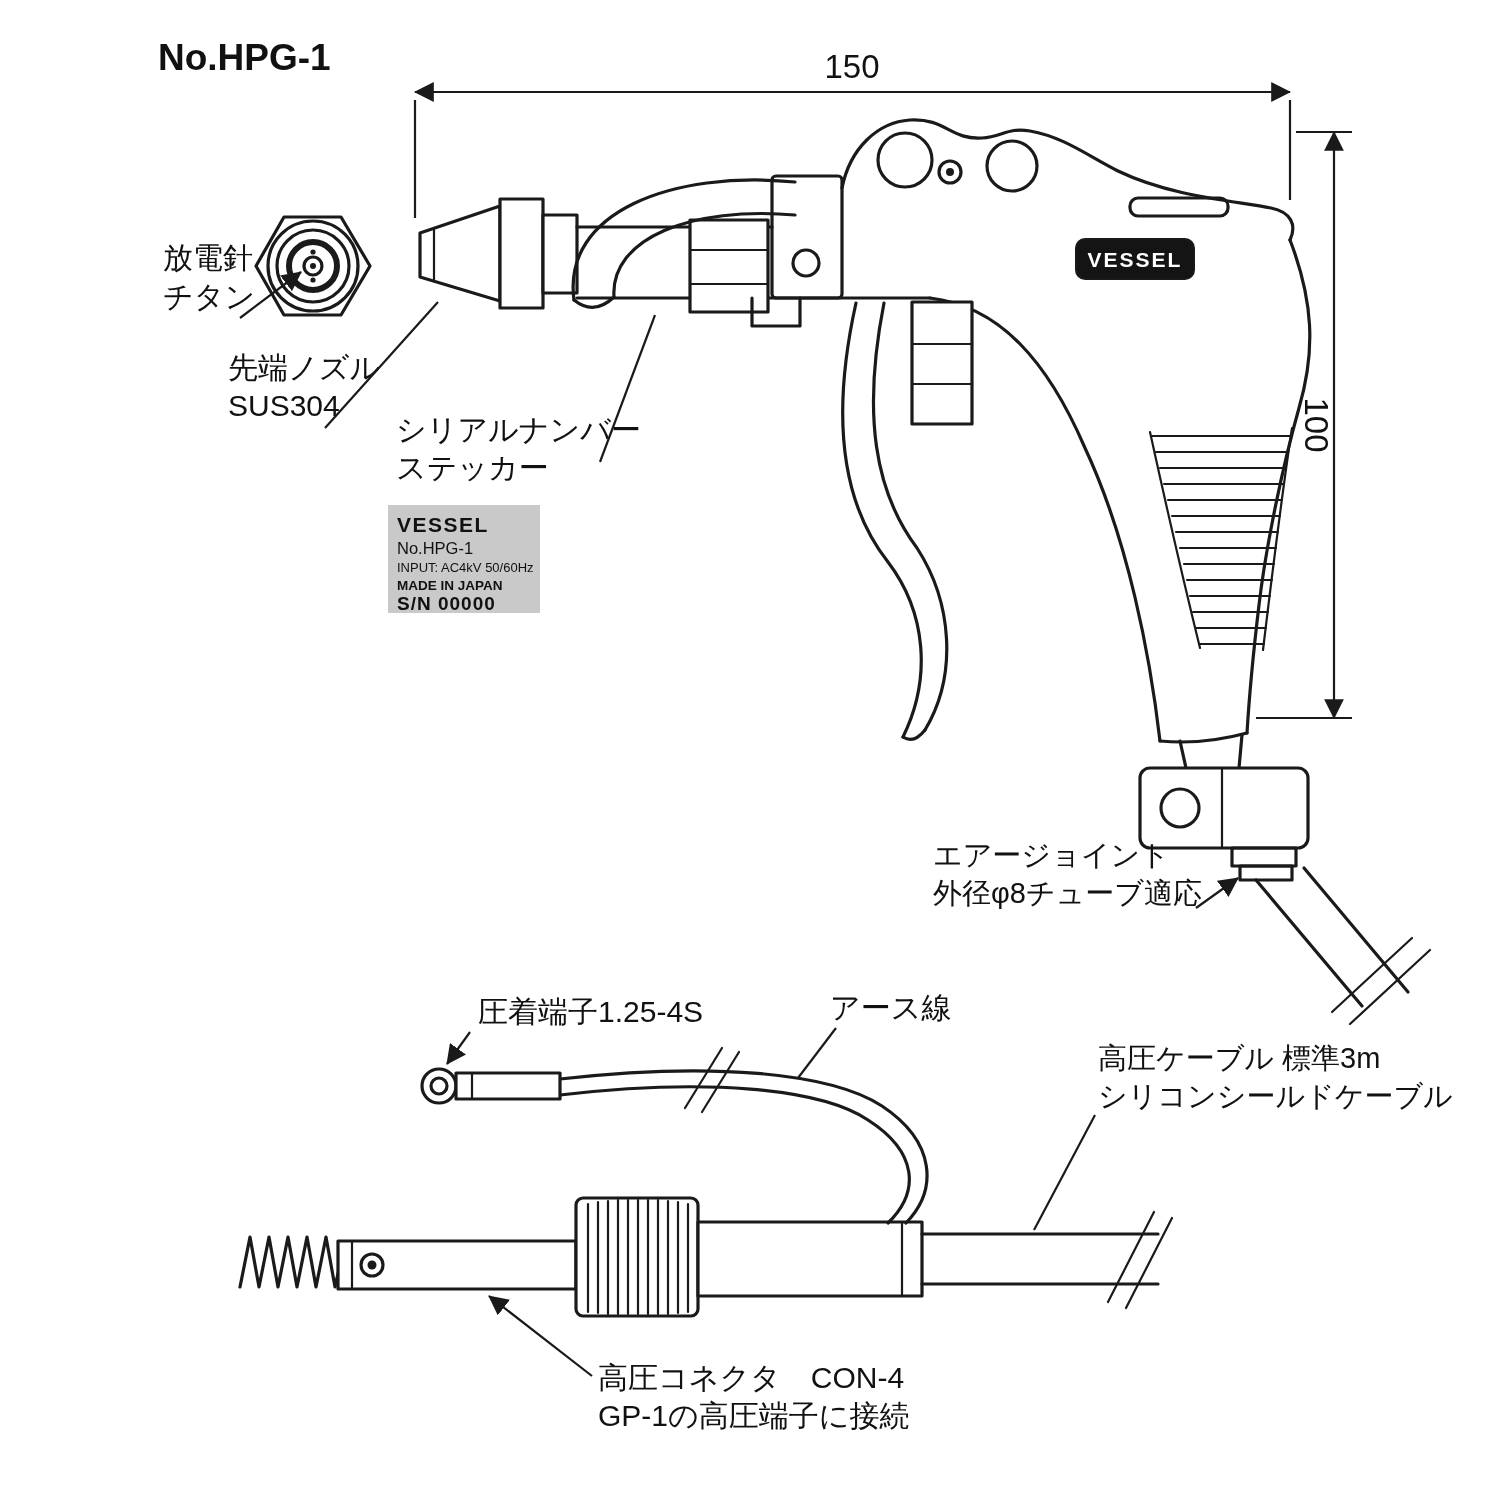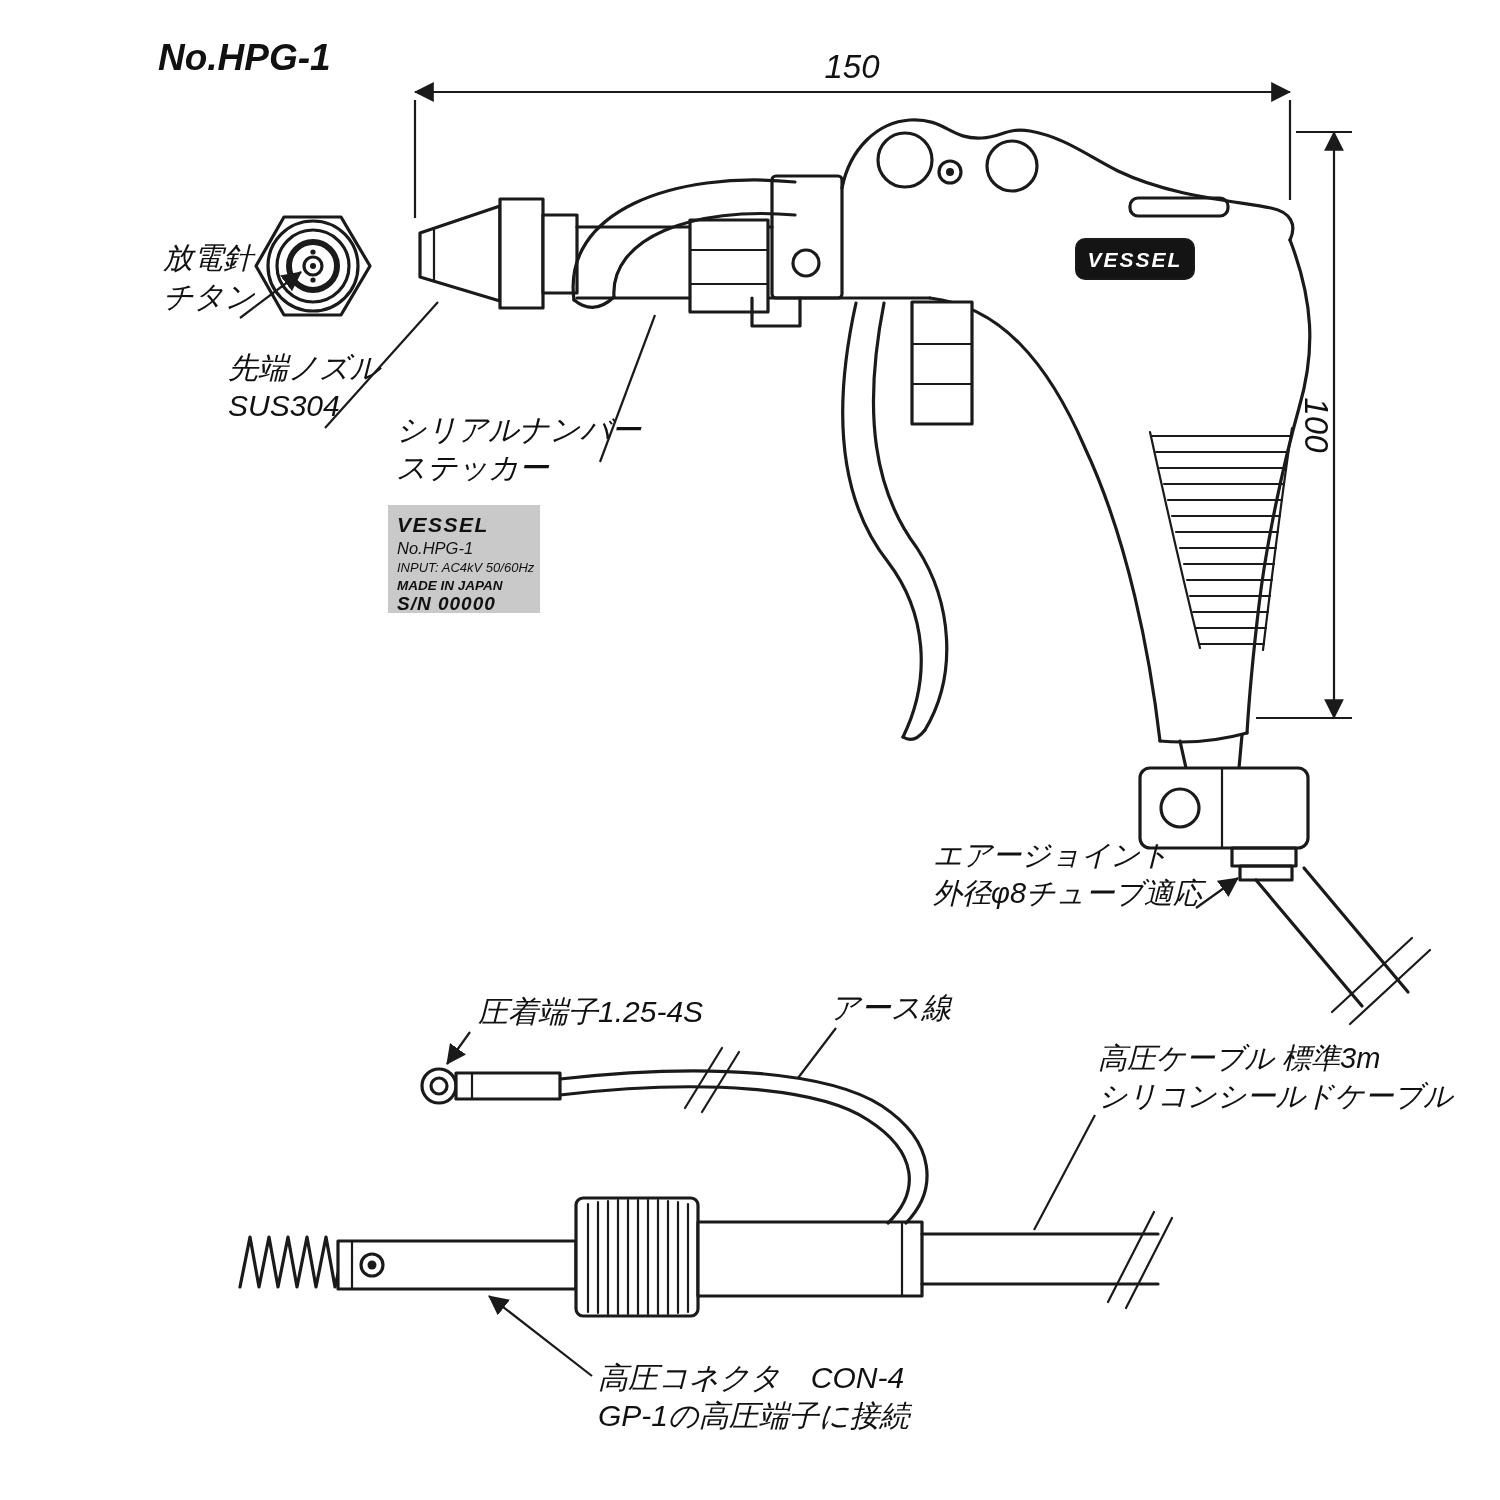--- a/index.html
+++ b/index.html
@@ -1,16 +1,16 @@
 <!DOCTYPE html>
 <html><head>
 <meta charset="utf-8">
 <style>
   html,body{margin:0;padding:0;background:#fff;}
-  #canvas{position:relative;width:1500px;height:1500px;background:#fff;overflow:hidden;font-style:italic;}
+  #canvas{position:relative;width:1500px;height:1500px;background:#fff;overflow:hidden;}
   svg text{font-family:"Liberation Sans","DejaVu Sans",sans-serif;fill:#111;}
   .ink{fill:none;stroke:#1a1a1a;stroke-width:3.2;stroke-linecap:round;stroke-linejoin:round;}
   .thin{stroke-width:2.2;}
   .thick{stroke-width:6;}
   .dim{fill:none;stroke:#1a1a1a;stroke-width:2.2;stroke-linecap:butt;}
   .leader{fill:none;stroke:#1a1a1a;stroke-width:2.2;}
   .dot{fill:#1a1a1a;stroke:none;}
   .whitefill{fill:#ffffff;}
   .ttl{font-size:37px;font-weight:bold;}
   .dimtxt{font-size:33px;}

